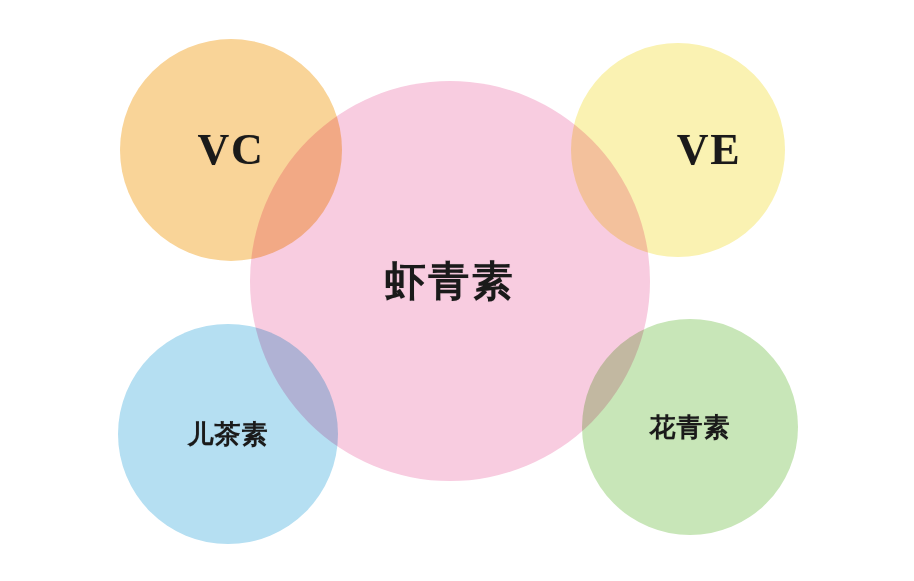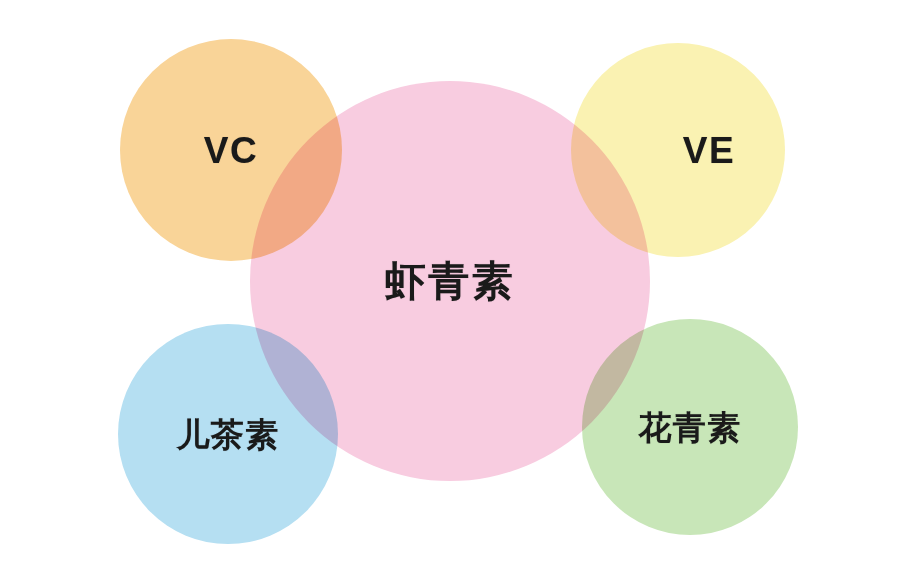--- a/index.html
+++ b/index.html
@@ -47,26 +47,27 @@
     white-space: nowrap;
     letter-spacing: 0.02em;
     text-shadow: 0 0 1px rgba(0,0,0,0.25);
   }
   .label-center {
     font-size: 41px;
     font-weight: 600;
     letter-spacing: 0.06em;
   }
   .label-latin {
-    font-size: 37px;
+    font-size: 44px;
     font-weight: 700;
     letter-spacing: 0.04em;
+    font-family: Liberation Serif, serif;
   }
   .label-cjk {
-    font-size: 33px;
+    font-size: 26px;
     font-weight: 600;
     letter-spacing: 0.04em;
   }
   
   .label-layer {
     position: absolute;
     inset: 0;
     pointer-events: none;
     z-index: 20;
   }

